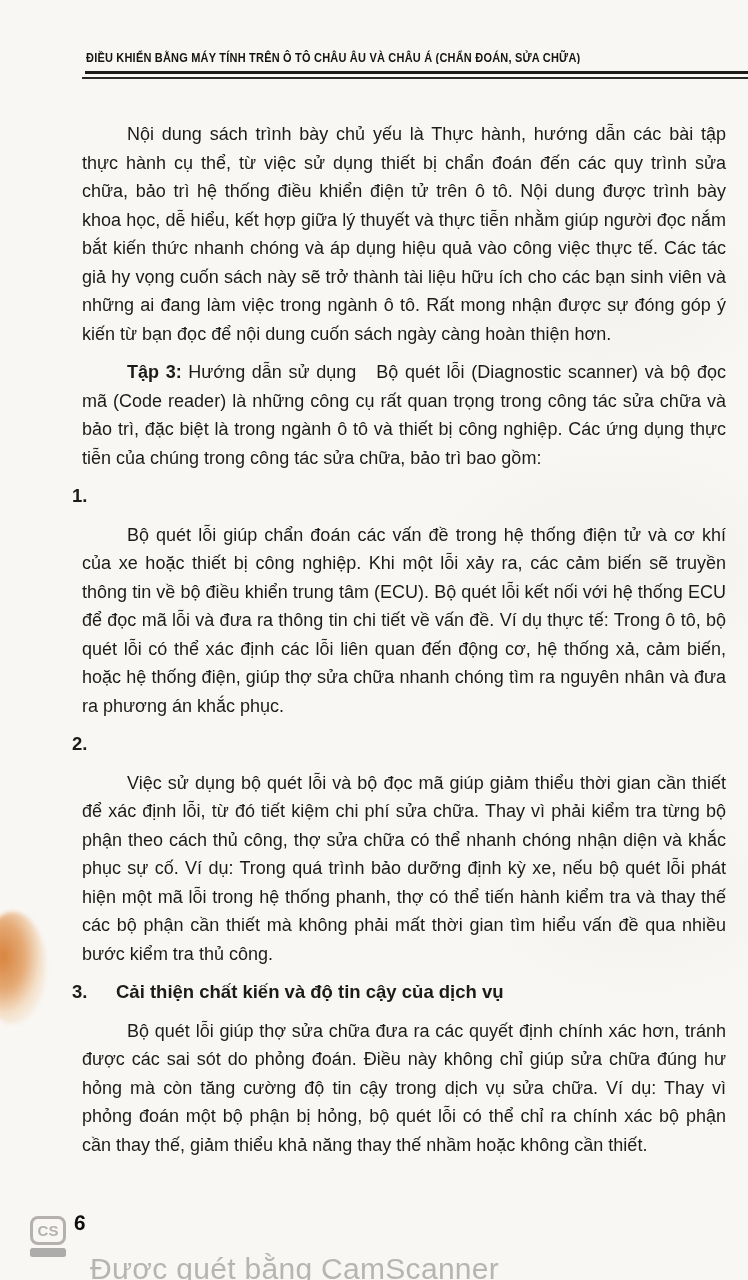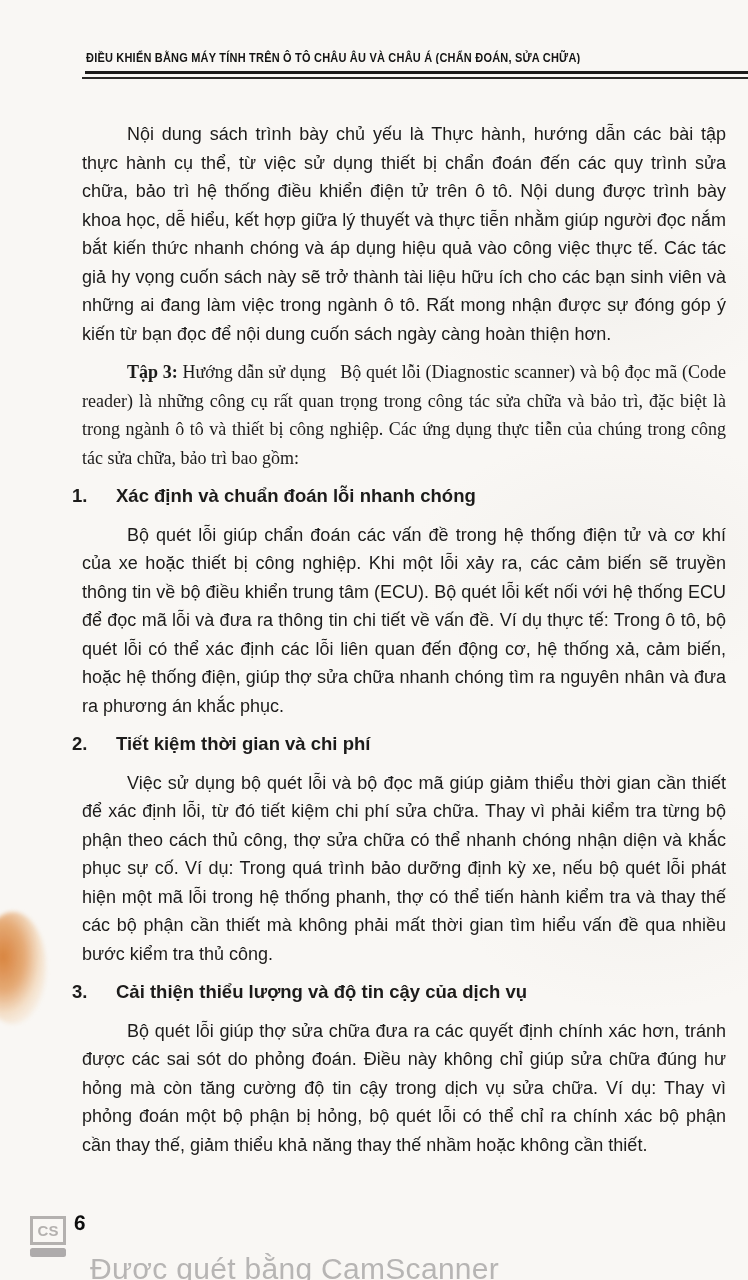--- a/index.html
+++ b/index.html
@@ -40,21 +40,21 @@
   .rule-thin{position:absolute;top:77px;left:82px;right:0;height:1.5px;background:#2a2927;}
   
   .content{
     position:absolute;top:110px;left:72px;width:664px;
     font-size:18px;line-height:28.5px;color:#1c1b1a;
     text-align:justify;
   }
   .content p{margin:10px;}
   .para{text-indent:45px;}
   .p1{margin-bottom:15px;}
-  .p2{margin-bottom:10px;font-family:Liberation Serif, serif;}
+  .p2{margin-bottom:10px;}
   .lead-bold{font-weight:bold;}
   .section-heading{
     display:flex;font-weight:bold;font-size:18.5px;
     margin:9px 0 8px 0;text-align:left;
   }
   .section-number{width:44px;flex:0 0 44px;}
   .section-body{margin-bottom:6px;}
   
   .orange-blob{
     position:absolute;left:-20px;top:912px;width:66px;height:112px;
@@ -66,21 +66,21 @@
       rgba(244,224,200,0.2) 78%,
       transparent 92%);
     filter:blur(2px);
   }
   
   .cs-logo{
     position:absolute;left:30px;top:1216px;width:36px;height:42px;
   }
   .cs-box{
     box-sizing:border-box;width:36px;height:29px;
-    border:3.5px solid #b4b1af;border-radius:0;
+    border:3.5px solid #b4b1af;border-radius:8px;
     display:flex;align-items:center;justify-content:center;
     font-size:15px;font-weight:bold;color:#b4b1af;letter-spacing:0;
   }
   .cs-bar{
     margin-top:3px;width:36px;height:9px;background:#aeabab;
     border-radius:2.5px;
   }
   .page-number{
     position:absolute;left:74px;top:1211px;
     font-size:21px;font-weight:bold;color:#0d0d0d;
@@ -103,33 +103,31 @@
   <div class="rule-thin"></div>
 
   <div class="content">
 
     <p class="para p1">Nội dung sách trình bày chủ yếu là Thực hành, hướng dẫn các bài tập thực hành cụ thể, từ việc sử dụng thiết bị chẩn đoán đến các quy trình sửa chữa, bảo trì hệ thống điều khiển điện tử trên ô tô. Nội dung được trình bày khoa học, dễ hiểu, kết hợp giữa lý thuyết và thực tiễn nhằm giúp người đọc nắm bắt kiến thức nhanh chóng và áp dụng hiệu quả vào công việc thực tế. Các tác giả hy vọng cuốn sách này sẽ trở thành tài liệu hữu ích cho các bạn sinh viên và những ai đang làm việc trong ngành ô tô. Rất mong nhận được sự đóng góp ý kiến từ bạn đọc để nội dung cuốn sách ngày càng hoàn thiện hơn.</p>
 
     <p class="para p2"><span class="lead-bold">Tập 3:</span><span> Hướng dẫn sử dụng&nbsp;&nbsp; Bộ quét lỗi (Diagnostic scanner) và bộ đọc mã (Code reader) là những công cụ rất quan trọng trong công tác sửa chữa và bảo trì, đặc biệt là trong ngành ô tô và thiết bị công nghiệp. Các ứng dụng thực tiễn của chúng trong công tác sửa chữa, bảo trì bao gồm:</span></p>
 
     <div class="section-heading">
       <span class="section-number">1.</span>
-      <span>Xác định và chuẩn đoán lỗi nhanh chóng</span>
     </div>
     <p class="para section-body">Bộ quét lỗi giúp chẩn đoán các vấn đề trong hệ thống điện tử và cơ khí của xe hoặc thiết bị công nghiệp. Khi một lỗi xảy ra, các cảm biến sẽ truyền thông tin về bộ điều khiển trung tâm (ECU). Bộ quét lỗi kết nối với hệ thống ECU để đọc mã lỗi và đưa ra thông tin chi tiết về vấn đề. Ví dụ thực tế: Trong ô tô, bộ quét lỗi có thể xác định các lỗi liên quan đến động cơ, hệ thống xả, cảm biến, hoặc hệ thống điện, giúp thợ sửa chữa nhanh chóng tìm ra nguyên nhân và đưa ra phương án khắc phục.</p>
 
     <div class="section-heading">
       <span class="section-number">2.</span>
-      <span>Tiết kiệm thời gian và chi phí</span>
     </div>
     <p class="para section-body">Việc sử dụng bộ quét lỗi và bộ đọc mã giúp giảm thiểu thời gian cần thiết để xác định lỗi, từ đó tiết kiệm chi phí sửa chữa. Thay vì phải kiểm tra từng bộ phận theo cách thủ công, thợ sửa chữa có thể nhanh chóng nhận diện và khắc phục sự cố. Ví dụ: Trong quá trình bảo dưỡng định kỳ xe, nếu bộ quét lỗi phát hiện một mã lỗi trong hệ thống phanh, thợ có thể tiến hành kiểm tra và thay thế các bộ phận cần thiết mà không phải mất thời gian tìm hiểu vấn đề qua nhiều bước kiểm tra thủ công.</p>
 
     <div class="section-heading">
       <span class="section-number">3.</span>
-      <span>Cải thiện thiểu lượng và độ tin cậy của dịch vụ</span>
+      <span>Cải thiện chất kiến và độ tin cậy của dịch vụ</span>
     </div>
     <p class="para section-body">Bộ quét lỗi giúp thợ sửa chữa đưa ra các quyết định chính xác hơn, tránh được các sai sót do phỏng đoán. Điều này không chỉ giúp sửa chữa đúng hư hỏng mà còn tăng cường độ tin cậy trong dịch vụ sửa chữa. Ví dụ: Thay vì phỏng đoán một bộ phận bị hỏng, bộ quét lỗi có thể chỉ ra chính xác bộ phận cần thay thế, giảm thiểu khả năng thay thế nhầm hoặc không cần thiết.</p>
 
   </div>
 
   <div class="orange-blob"></div>
 
   <div class="cs-logo">
     <div class="cs-box">CS</div>
     <div class="cs-bar"></div>

